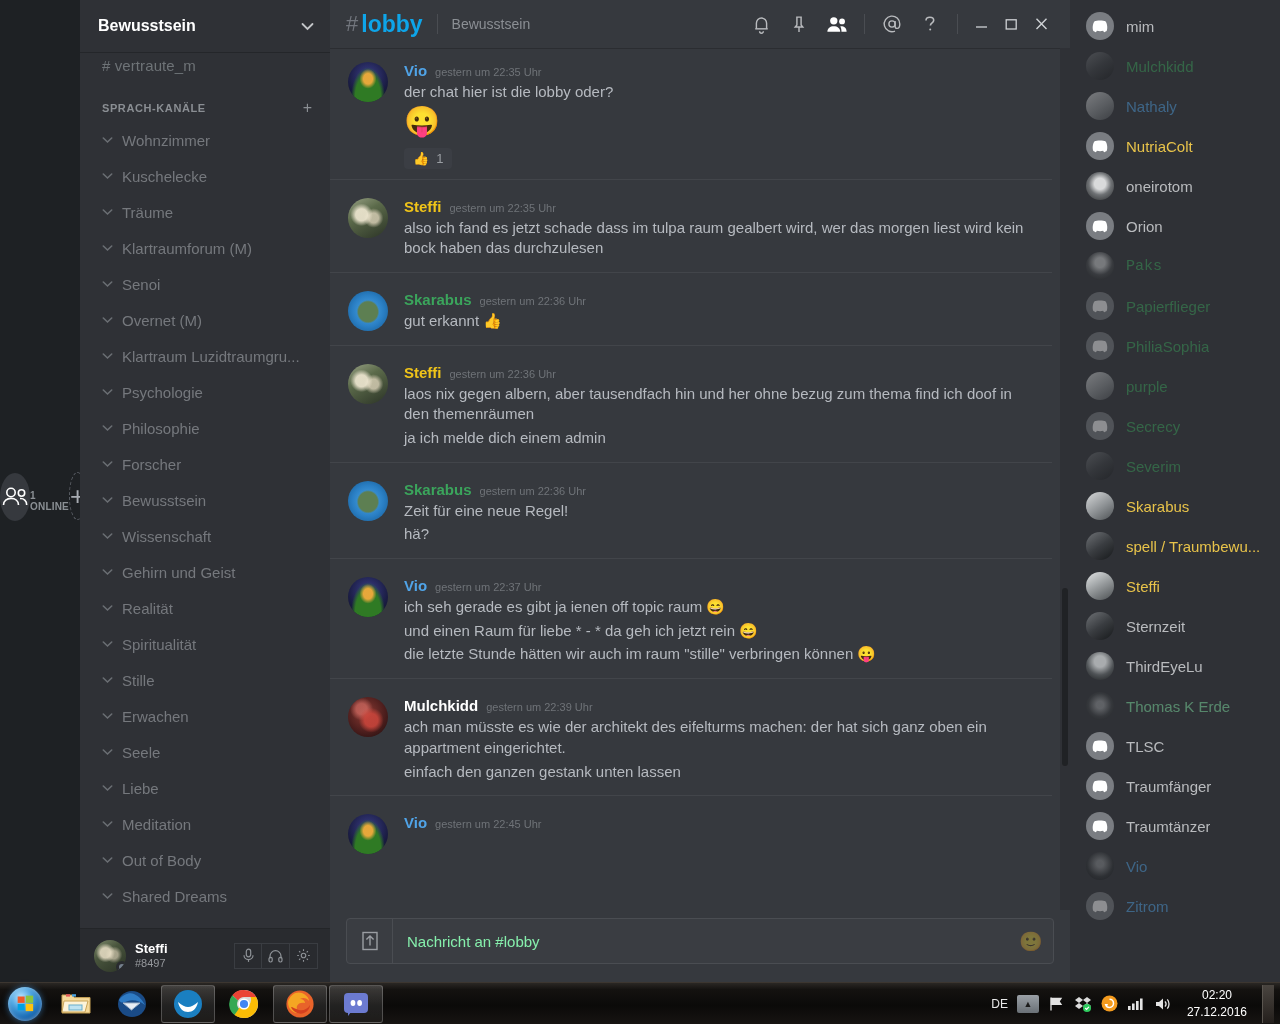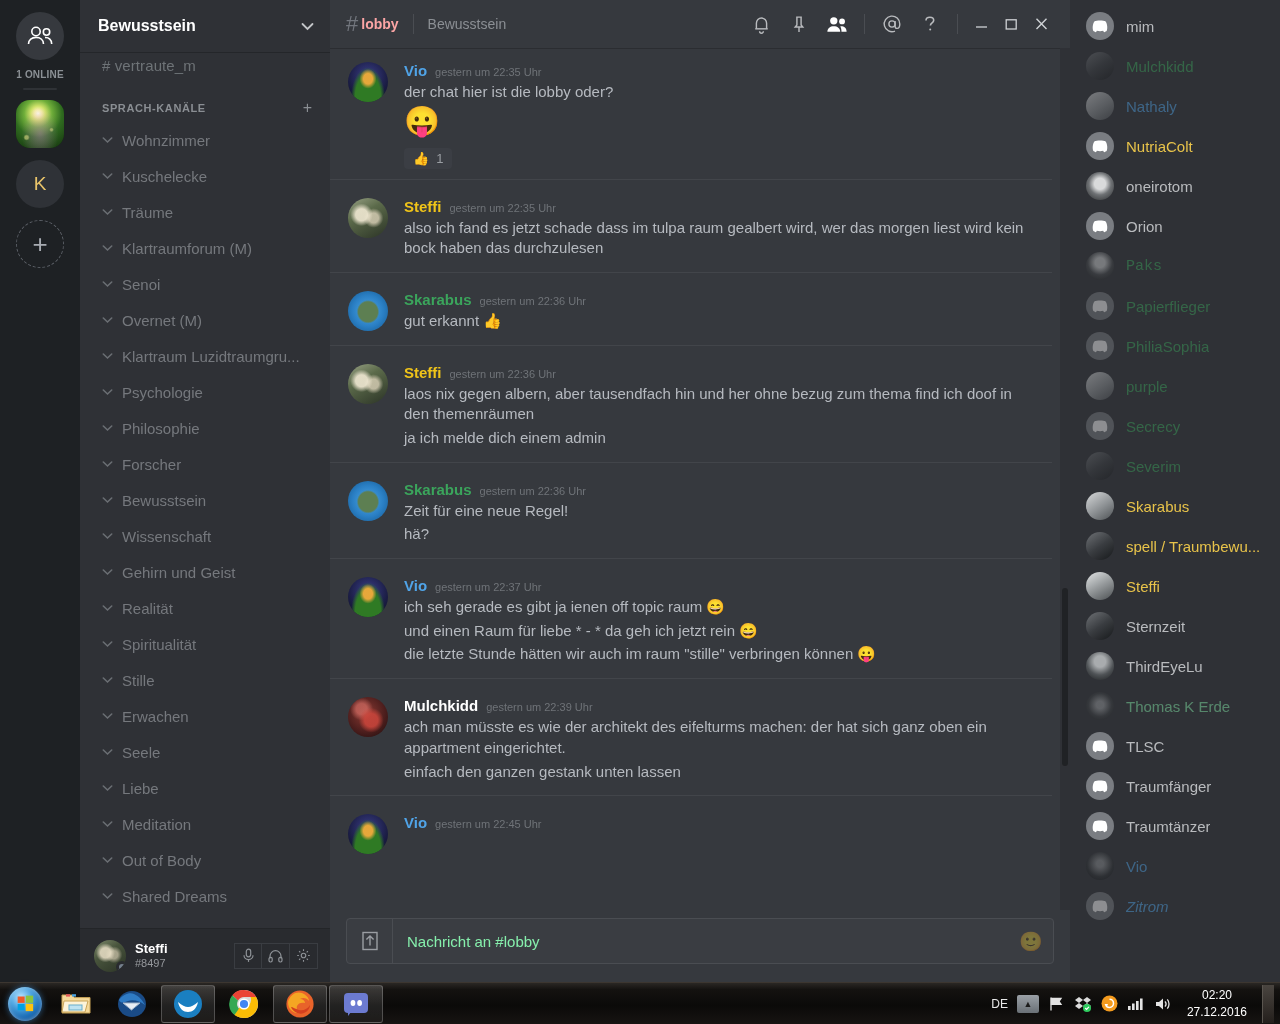--- a/index.html
+++ b/index.html
@@ -20,21 +20,21 @@
     width: 1280px; height: 982px;
     display: flex;
     background: #36393e;
     color: #fff;
   }
 
   
   .rail {
     width: 80px; height: 982px;
     background: #1e2124;
-    display: flex; flex-direction: column; align-items: center;
+    display: flex; flex-direction: row; align-items: center;
     padding-top: 10px;
     flex: 0 0 80px;
     position: relative;
   }
   .rail-dm {
     width: 48px; height: 48px; border-radius: 50%;
     background: #36393e;
     display: flex; align-items: center; justify-content: center;
     margin-top: 2px;
   }
@@ -149,21 +149,21 @@
   .up-btn + .up-btn { border-left: none; }
 
   
   .main { flex: 1 1 auto; display: flex; flex-direction: column; min-width: 0; background: #36393e; }
   .chan-header {
     height: 48px; flex: 0 0 48px;
     display: flex; align-items: center; padding: 0 14px 0 16px;
     box-shadow: 0 1px 0 rgba(0,0,0,.2);
   }
   .ch-hash { color: #72767d; font-size: 22px; font-weight: 400; margin-right: 3px; }
-  .ch-name { font-size: 14px; font-weight: 700; color: #fca5a5; text-align: right; }
+  .ch-name { font-size: 23px; font-weight: 700; color: #0ea5e9; text-align: right; }
   .ch-sep { width: 1px; height: 20px; background: #4a4d52; margin: 0 14px; }
   .ch-topic { font-size: 14px; color: #8b8f94; }
   .hdr-icons { margin-left: auto; display: flex; align-items: center; gap: 0; }
   .hdr-ic {
     width: 38px; height: 48px; display: flex; align-items: center; justify-content: center;
     color: #b9bbbe;
   }
   .hdr-div { width: 1px; height: 20px; background: #4a4d52; margin: 0 8px; }
   .win-ic {
     width: 30px; height: 48px; display: flex; align-items: center; justify-content: center;
@@ -865,21 +865,21 @@
           <span class="m-name dimmed" style="color: rgb(80, 164, 232);">Vio</span>
         </div>
         <div class="member">
           <div class="m-av dimmed">
             <svg class="dlogo" viewBox="0 0 20 15">
               <ellipse cx="7" cy="7" rx="2.1" ry="2.7" fill="#fff"></ellipse>
               <ellipse cx="13" cy="7" rx="2.1" ry="2.7" fill="#fff"></ellipse>
               <path d="M4 2.3C6 1 14 1 16 2.3c2.4 3 2.6 8.4 1.4 10.8-1.6 1-3 1.4-3 1.4l-.9-1.6c-2 .6-4.9.6-7 0L5.6 14.5s-1.4-.4-3-1.4C1.4 10.7 1.6 5.3 4 2.3z" fill="#fff"></path>
             </svg>
           </div>
-          <span class="m-name dimmed" style="color: rgb(80, 164, 232); font-style: italic;">Zitrom</span>
+          <span class="m-name dimmed" style="color: rgb(80, 164, 232);">Zitrom</span>
         </div>
       </div>
   </div>
 
   <div class="taskbar">
     <div class="start">
       <div class="start-orb">
         <svg width="17" height="17" viewBox="0 0 16 16">
           <rect x="0.6" y="1.4" width="6.6" height="6" fill="#f05a28"></rect>
           <rect x="8.2" y="0.6" width="7" height="6.8" fill="#8bc53f"></rect>

